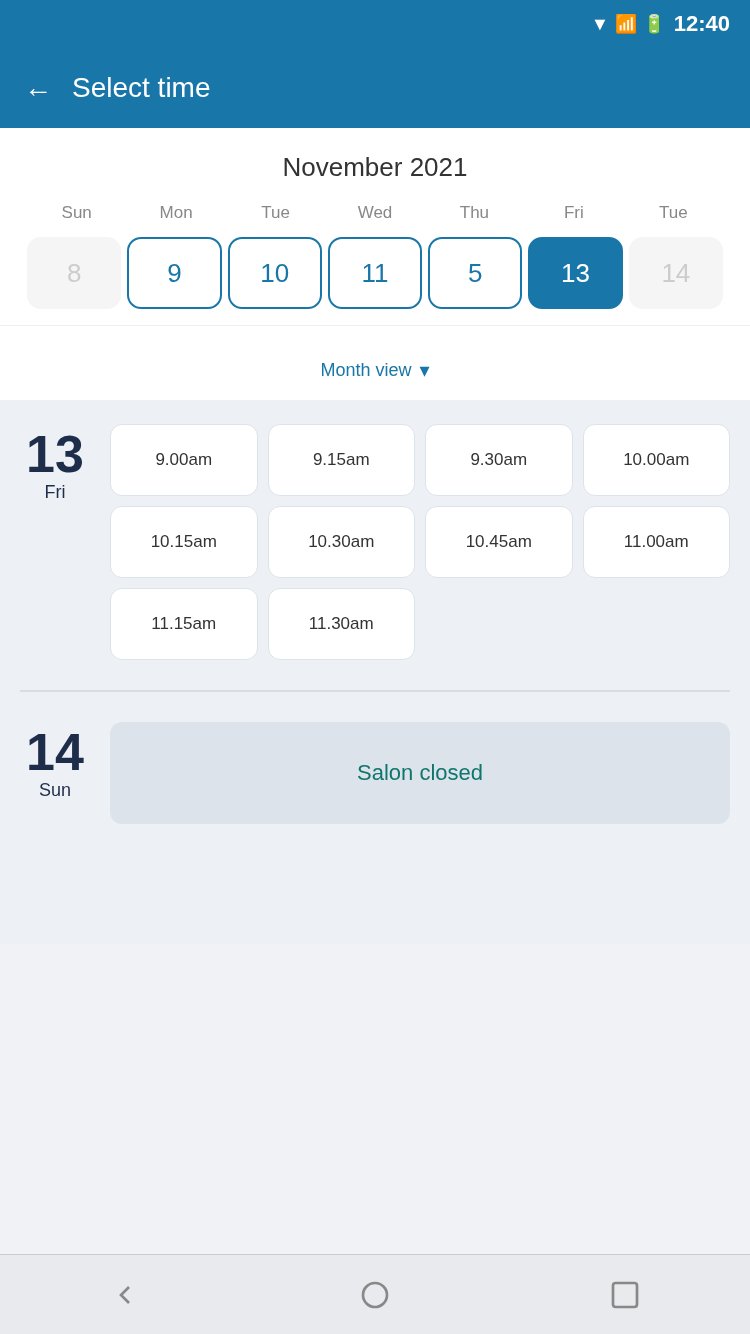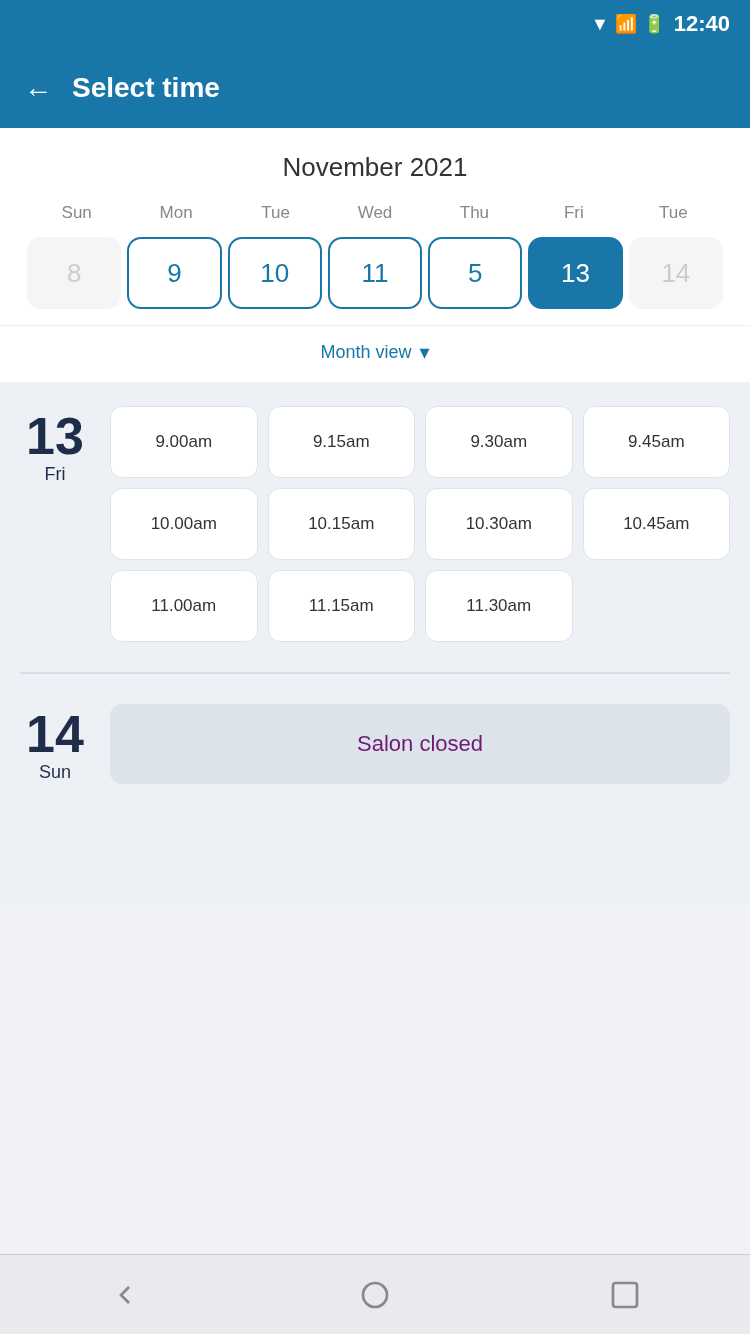--- a/index.html
+++ b/index.html
@@ -46,21 +46,21 @@
       color: white;
       font-size: 28px;
       cursor: pointer;
       background: none;
       border: none;
       line-height: 1;
     }
     .header-title {
       color: white;
       font-size: 28px;
-      font-weight: bold;
+      font-weight: normal;
     }
 
     
     .calendar-section {
       background: white;
       padding: 24px 27px 0;
     }
     .month-label {
       text-align: center;
       font-size: 26px;
@@ -109,21 +109,21 @@
       background: #1976a8;
       border: 2px solid #1976a8;
     }
 
     
     .month-view-toggle {
       display: flex;
       align-items: center;
       justify-content: center;
       gap: 8px;
-      padding: 14px 0 18px;
+      padding: 32px 0 18px;
       cursor: pointer;
       background: white;
       border-top: 1px solid #eee;
     }
     .month-view-label {
       color: #1976a8;
       font-size: 18px;
     }
     .chevron-down {
       color: #1976a8;
@@ -187,25 +187,25 @@
     
     .closed-block {
       display: flex;
       gap: 20px;
       margin-bottom: 30px;
     }
     .closed-message {
       flex: 1;
       background: #dde3ea;
       border-radius: 12px;
-      height: 80px;
-      display: flex;
-      align-items: center;
-      justify-content: center;
-      color: #701a75;
+      height: 102px;
+      display: flex;
+      align-items: center;
+      justify-content: center;
+      color: #0f766e;
       font-size: 22px;
     }
 
     
     .bottom-nav {
       position: fixed;
       bottom: 0;
       width: 750px;
       height: 80px;
       background: #e8eaed;
@@ -286,21 +286,20 @@
 
 <div class="day-block">
       <div class="day-label">
         <span class="day-number">13</span>
         <span class="day-name">Fri</span>
       </div>
       <div class="time-slots-grid">
         <div class="time-slot">9.00am</div>
         <div class="time-slot">9.15am</div>
         <div class="time-slot">9.30am</div>
-        <div class="time-slot">9.45am</div>
         <div class="time-slot">10.00am</div>
         <div class="time-slot">10.15am</div>
         <div class="time-slot">10.30am</div>
         <div class="time-slot">10.45am</div>
         <div class="time-slot">11.00am</div>
         <div class="time-slot">11.15am</div>
         <div class="time-slot">11.30am</div>
       </div>
     </div>
     <div class="section-divider"></div>

